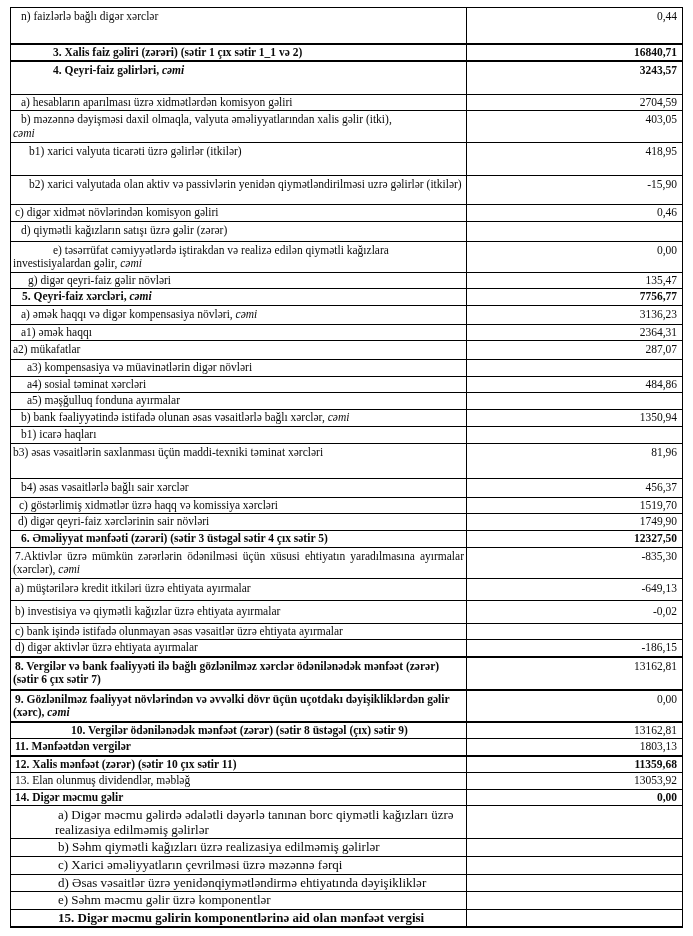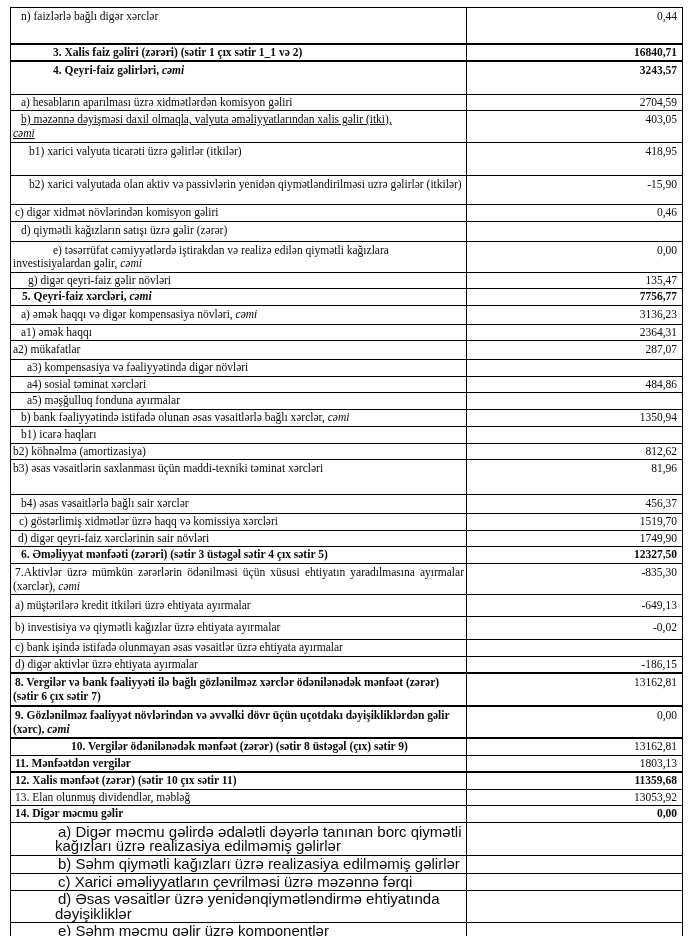--- a/index.html
+++ b/index.html
@@ -35,22 +35,22 @@
     line-height: 13.5px;
     color: #0a0a0a;
     overflow: hidden;
   }
   tr.top td { vertical-align: top; padding-top: 2px; margin-top: 41px; }
   tr.thick td { border-top-width: 2px; }
   td.lbl { text-align: left; }
   td.val { text-align: right; padding-right: 5px; }
   td.b { font-weight: bold; }
   td.sans {
-    font-family: Liberation Sans, sans-serif;
-    font-size: 15px;
+    font-family: Liberation Serif, serif;
+    font-size: 13px;
     line-height: 14.5px;
     padding-left: 44px;
   }
   td.just { text-align: justify; }
   td em { font-style: italic; }
 </style>
 </head>
 <body>
 
 <div class="page">
@@ -70,21 +70,21 @@
         </tr>
         <tr class="thick top" style="height: 33px;">
           <td class="lbl b" style="text-indent: 40px;">4. Qeyri-faiz gəlirləri, <em>cəmi</em></td>
           <td class="val b">3243,57</td>
         </tr>
         <tr style="height: 15px;">
           <td class="lbl" style="text-indent: 8px;">a) hesabların aparılması üzrə xidmətlərdən komisyon gəliri</td>
           <td class="val">2704,59</td>
         </tr>
         <tr class="top" style="height: 32px;">
-          <td class="lbl" style="text-indent: 8px; text-decoration: underline;">b) məzənnə dəyişməsi daxil olmaqla, valyuta əməliyyatlarından xalis gəlir (itki), <br><em>cəmi</em></td>
+          <td class="lbl" style="text-indent: 8px;">b) məzənnə dəyişməsi daxil olmaqla, valyuta əməliyyatlarından xalis gəlir (itki), <br><em>cəmi</em></td>
           <td class="val">403,05</td>
         </tr>
         <tr class="top" style="height: 33px;">
           <td class="lbl" style="text-indent: 16px;">b1) xarici valyuta ticarəti üzrə gəlirlər (itkilər)</td>
           <td class="val">418,95</td>
         </tr>
         <tr class="top" style="height: 29px;">
           <td class="lbl" style="text-indent: 16px;">b2) xarici valyutada olan aktiv və passivlərin yenidən qiymətləndirilməsi uzrə gəlirlər (itkilər)</td>
           <td class="val">-15,90</td>
         </tr>
@@ -114,42 +114,38 @@
         </tr>
         <tr style="height: 16px;">
           <td class="lbl" style="text-indent: 8px;">a1) əmək haqqı</td>
           <td class="val">2364,31</td>
         </tr>
         <tr style="height: 19px;">
           <td class="lbl" style="text-indent: 0px;">a2) mükafatlar</td>
           <td class="val">287,07</td>
         </tr>
         <tr style="height: 15px;">
-          <td class="lbl" style="text-indent: 14px;">a3) kompensasiya və fəaliyyətində digər növləri</td>
+          <td class="lbl" style="text-indent: 14px;">a3) kompensasiya və müavinətlərin digər növləri</td>
           <td class="val"></td>
         </tr>
         <tr style="height: 16px;">
           <td class="lbl" style="text-indent: 14px;">a4) sosial təminat xərcləri</td>
           <td class="val">484,86</td>
         </tr>
         <tr style="height: 17px;">
           <td class="lbl" style="text-indent: 14px;">a5) məşğulluq fonduna ayırmalar</td>
           <td class="val"></td>
         </tr>
         <tr style="height: 17px;">
           <td class="lbl" style="text-indent: 8px;">b) bank fəaliyyətində istifadə olunan əsas vəsaitlərlə bağlı xərclər, <em>cəmi</em></td>
           <td class="val">1350,94</td>
         </tr>
         <tr style="height: 15px;">
           <td class="lbl" style="text-indent: 8px;">b1) icarə haqları</td>
           <td class="val"></td>
-        </tr>
-        <tr style="height: 16px;">
-          <td class="lbl" style="text-indent: 0px;">b2) köhnəlmə (amortizasiya)</td>
-          <td class="val">812,62</td>
         </tr>
         <tr class="top" style="height: 35px;">
           <td class="lbl" style="text-indent: 0px;">b3) əsas vəsaitlərin saxlanması üçün maddi-texniki təminat xərcləri</td>
           <td class="val">81,96</td>
         </tr>
         <tr style="height: 19px;">
           <td class="lbl" style="text-indent: 8px;">b4) əsas vəsaitlərlə bağlı sair xərclər</td>
           <td class="val">456,37</td>
         </tr>
         <tr style="height: 15px;">

